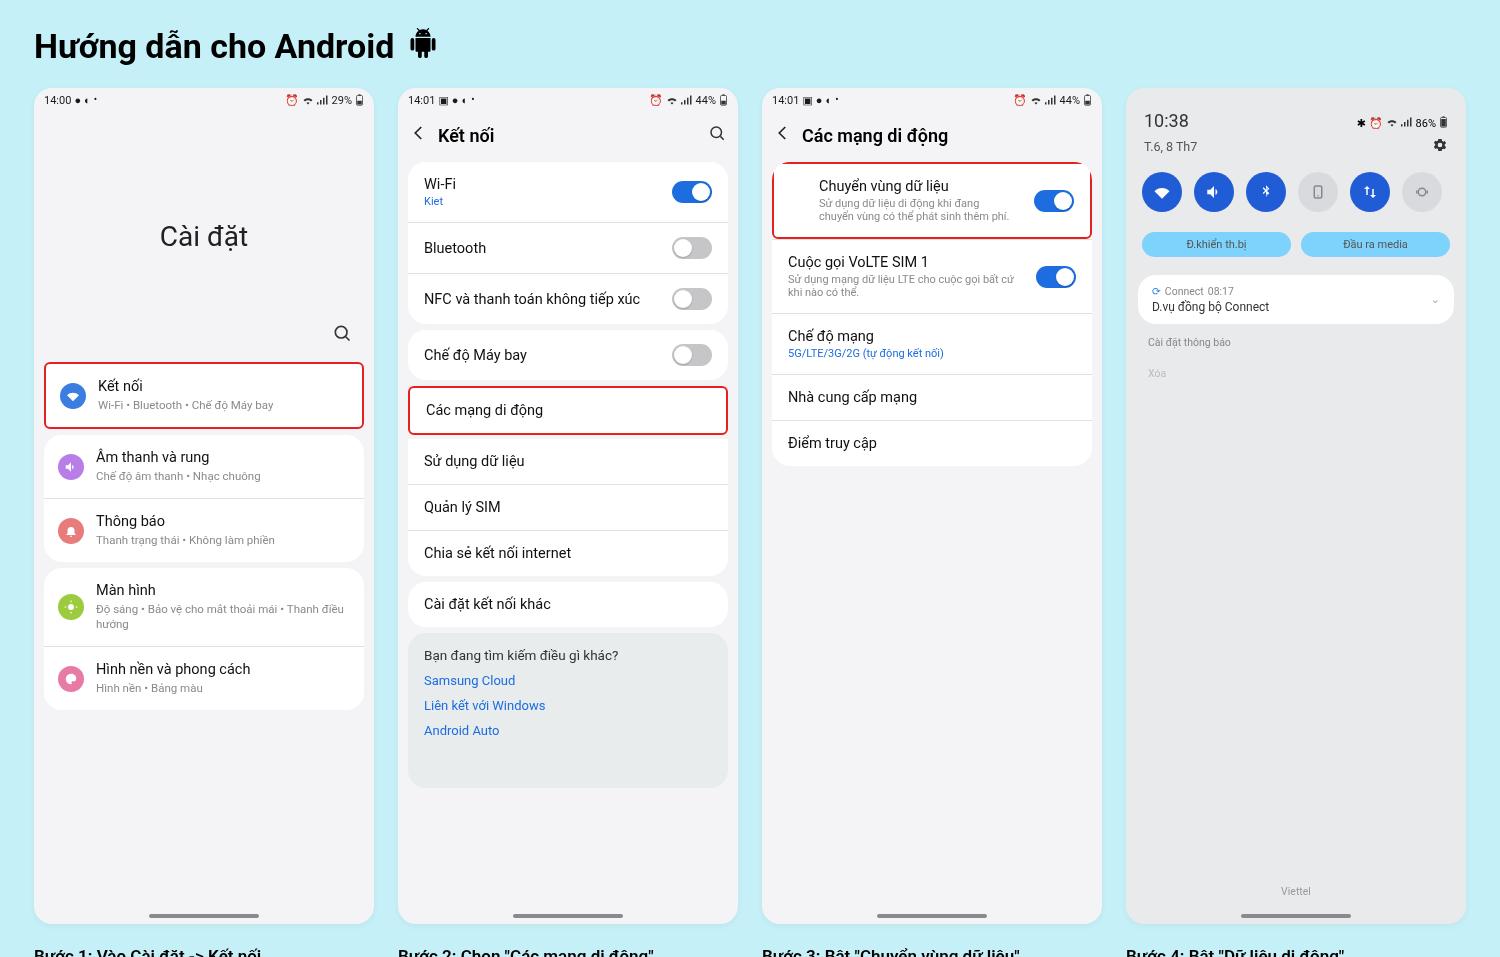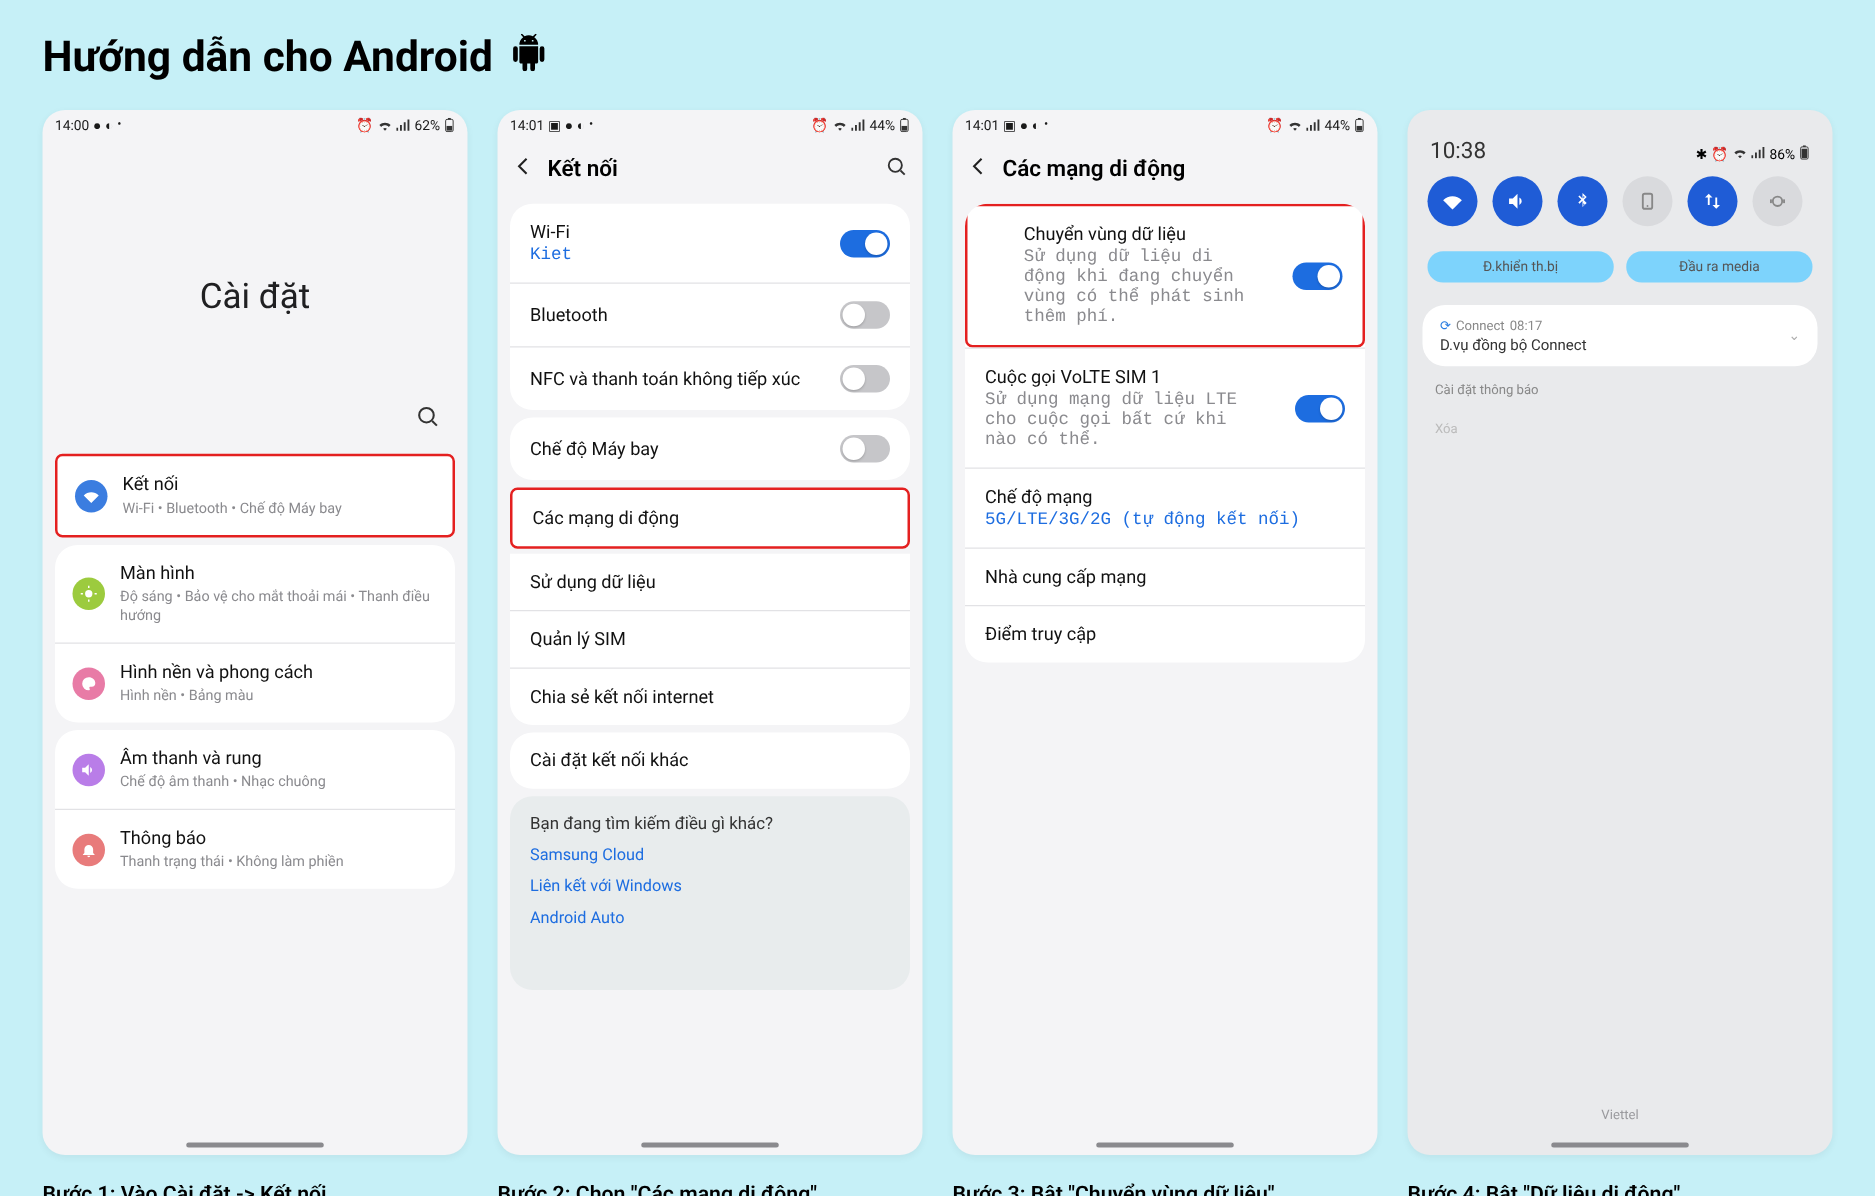--- a/index.html
+++ b/index.html
@@ -132,21 +132,21 @@
     overflow:hidden;
   }
   .li {
     padding: 14px 16px;
     display:flex; align-items:center; justify-content:space-between;
     gap: 22px;
   }
   .li + .li { border-top: 1px solid var(--divider); }
   .li .t { flex:1; }
   .li .lbl { font-size:14.5px; color:var(--text-dark); }
-  .li .sub { font-size:14px; color: var(--text-sub); margin-top:2px;font-family:Liberation Mono, monospace; }
+  .li .sub { font-size:11px; color: var(--text-sub); margin-top:2px; }
   .li .sub.blue { color: var(--link-blue); }
 
   
   .tog {
     width: 40px; height: 22px; border-radius: 11px;
     background: var(--toggle-off); position:relative;
     flex: 0 0 40px;
   }
   .tog::after {
     content:""; position:absolute; width:18px; height:18px; border-radius:50%; background:#fff;
@@ -264,21 +264,21 @@
           <span>
             <svg width="12" height="10" viewBox="0 0 24 18">
                 <path d="M12 18l-3-3c1.7-1.7 4.3-1.7 6 0l-3 3zm-6-6l-3-3c5-5 13-5 18 0l-3 3c-3.3-3.3-8.7-3.3-12 0z" fill="#333"></path>
               </svg>
           </span>
           <span>
             <svg width="12" height="10" viewBox="0 0 16 12">
                 <path d="M0 12h2V9H0v3zm4 0h2V6H4v6zm4 0h2V3H8v9zm4 0h2V0h-2v12z" fill="#333"></path>
               </svg>
           </span>
-          <span>62%</span>
+          <span>29%</span>
           <span>
             <svg width="9" height="12" viewBox="0 0 10 16">
                 <rect x="1" y="2" width="8" height="13" rx="1.5" fill="none" stroke="#333"></rect>
                 <rect x="3.5" y="0.5" width="3" height="1.5" fill="#333"></rect>
                 <rect x="2" y="9" width="6" height="5" fill="#333"></rect>
               </svg>
           </span>
         </div>
       </div>
 
@@ -296,20 +296,45 @@
       <div class="card highlight" style="margin-top:6px;">
         <div class="row">
           <span class="icon" style="background:#3b7de0;">
             <svg width="16" height="16" viewBox="0 0 24 24" fill="#fff">
                 <path d="M12 20l-3-3c1.7-1.7 4.3-1.7 6 0l-3 3zm-6-6l-3-3c5-5 13-5 18 0l-3 3c-3.3-3.3-8.7-3.3-12 0zm3 3l-3-3c3.3-3.3 8.7-3.3 12 0l-3 3c-1.7-1.7-4.3-1.7-6 0z"></path>
               </svg>
           </span>
           <div class="texts">
             <div class="label">Kết nối</div>
             <div class="sub">Wi-Fi  •  Bluetooth  •  Chế độ Máy bay</div>
+          </div>
+        </div>
+      </div>
+
+      <div class="card">
+        <div class="row">
+          <span class="icon" style="background:#b97de8;">
+            <svg width="14" height="14" viewBox="0 0 24 24" fill="#fff">
+                <path d="M3 9v6h4l5 5V4L7 9H3zm13.5 3A4.5 4.5 0 0014 7.97v8.05A4.5 4.5 0 0016.5 12z"></path>
+              </svg>
+          </span>
+          <div class="texts">
+            <div class="label">Âm thanh và rung</div>
+            <div class="sub">Chế độ âm thanh  •  Nhạc chuông</div>
+          </div>
+        </div>
+        <div class="row">
+          <span class="icon" style="background:#e87b7b;">
+            <svg width="14" height="14" viewBox="0 0 24 24" fill="#fff">
+                <path d="M12 22a2 2 0 002-2h-4a2 2 0 002 2zm6-6V11a6 6 0 10-12 0v5l-2 2v1h16v-1l-2-2z"></path>
+              </svg>
+          </span>
+          <div class="texts">
+            <div class="label">Thông báo</div>
+            <div class="sub">Thanh trạng thái  •  Không làm phiền</div>
           </div>
         </div>
       </div>
 
       <div class="card">
         <div class="row">
           <span class="icon" style="background:#9ccb3e;">
             <svg width="14" height="14" viewBox="0 0 24 24" fill="#fff">
                 <circle cx="12" cy="12" r="5"></circle>
                 <g stroke="#fff" stroke-width="2">
@@ -327,45 +352,20 @@
         </div>
         <div class="row">
           <span class="icon" style="background:#e87ba6;">
             <svg width="14" height="14" viewBox="0 0 24 24" fill="#fff">
                 <path d="M12 3a9 9 0 100 18c.83 0 1.5-.67 1.5-1.5 0-.39-.15-.74-.39-1.01-.23-.26-.38-.61-.38-.99 0-.83.67-1.5 1.5-1.5H16a5 5 0 005-5c0-4.42-4.03-8-9-8z"></path>
               </svg>
           </span>
           <div class="texts">
             <div class="label">Hình nền và phong cách</div>
             <div class="sub">Hình nền  •  Bảng màu</div>
-          </div>
-        </div>
-      </div>
-
-      <div class="card">
-        <div class="row">
-          <span class="icon" style="background:#b97de8;">
-            <svg width="14" height="14" viewBox="0 0 24 24" fill="#fff">
-                <path d="M3 9v6h4l5 5V4L7 9H3zm13.5 3A4.5 4.5 0 0014 7.97v8.05A4.5 4.5 0 0016.5 12z"></path>
-              </svg>
-          </span>
-          <div class="texts">
-            <div class="label">Âm thanh và rung</div>
-            <div class="sub">Chế độ âm thanh  •  Nhạc chuông</div>
-          </div>
-        </div>
-        <div class="row">
-          <span class="icon" style="background:#e87b7b;">
-            <svg width="14" height="14" viewBox="0 0 24 24" fill="#fff">
-                <path d="M12 22a2 2 0 002-2h-4a2 2 0 002 2zm6-6V11a6 6 0 10-12 0v5l-2 2v1h16v-1l-2-2z"></path>
-              </svg>
-          </span>
-          <div class="texts">
-            <div class="label">Thông báo</div>
-            <div class="sub">Thanh trạng thái  •  Không làm phiền</div>
           </div>
         </div>
       </div>
 
       <div class="homebar"></div>
     </div>
     <div class="caption">Bước 1: Vào Cài đặt -&gt; Kết nối</div>
   </div>
 
   <div class="col">
@@ -589,20 +589,28 @@
                 <path d="M0 12h2V9H0v3zm4 0h2V6H4v6zm4 0h2V3H8v9zm4 0h2V0h-2v12z" fill="#333"></path>
               </svg></span>
           <span>86%</span>
           <span><svg width="9" height="12" viewBox="0 0 10 16">
                 <rect x="1" y="2" width="8" height="13" rx="1.5" fill="none" stroke="#333"></rect>
                 <rect x="3.5" y="0.5" width="3" height="1.5" fill="#333"></rect>
                 <rect x="2" y="4" width="6" height="10" fill="#333"></rect>
               </svg></span>
         </span>
       </div>
+      <div class="qs-date">
+        <span>T.6, 8 Th7</span>
+        <span>
+          <svg width="16" height="16" viewBox="0 0 24 24" fill="#333">
+              <path d="M19.14 12.94a7.07 7.07 0 000-1.88l2.03-1.58-2-3.46-2.39.96a7.03 7.03 0 00-1.62-.94L14.5 3h-5l-.66 2.54c-.57.23-1.11.55-1.62.94l-2.39-.96-2 3.46 2.03 1.58a7.07 7.07 0 000 1.88L2.83 14.5l2 3.46 2.39-.96c.51.39 1.05.71 1.62.94L9.5 21h5l.66-2.54c.57-.23 1.11-.55 1.62-.94l2.39.96 2-3.46-2.03-1.58zM12 15.5A3.5 3.5 0 1112 8.5a3.5 3.5 0 010 7z"></path>
+            </svg>
+        </span>
+      </div>
 
       <div class="qs-row">
         <div class="qs active">
           <svg width="20" height="20" viewBox="0 0 24 24" fill="#fff">
               <path d="M12 20l-3-3c1.7-1.7 4.3-1.7 6 0l-3 3zm-6-6l-3-3c5-5 13-5 18 0l-3 3c-3.3-3.3-8.7-3.3-12 0zm3 3l-3-3c3.3-3.3 8.7-3.3 12 0l-3 3c-1.7-1.7-4.3-1.7-6 0z"></path>
             </svg>
         </div>
         <div class="qs active">
           <svg width="18" height="18" viewBox="0 0 24 24" fill="#fff">
               <path d="M3 9v6h4l5 5V4L7 9H3zm13.5 3A4.5 4.5 0 0014 7.97v8.05A4.5 4.5 0 0016.5 12z"></path>

